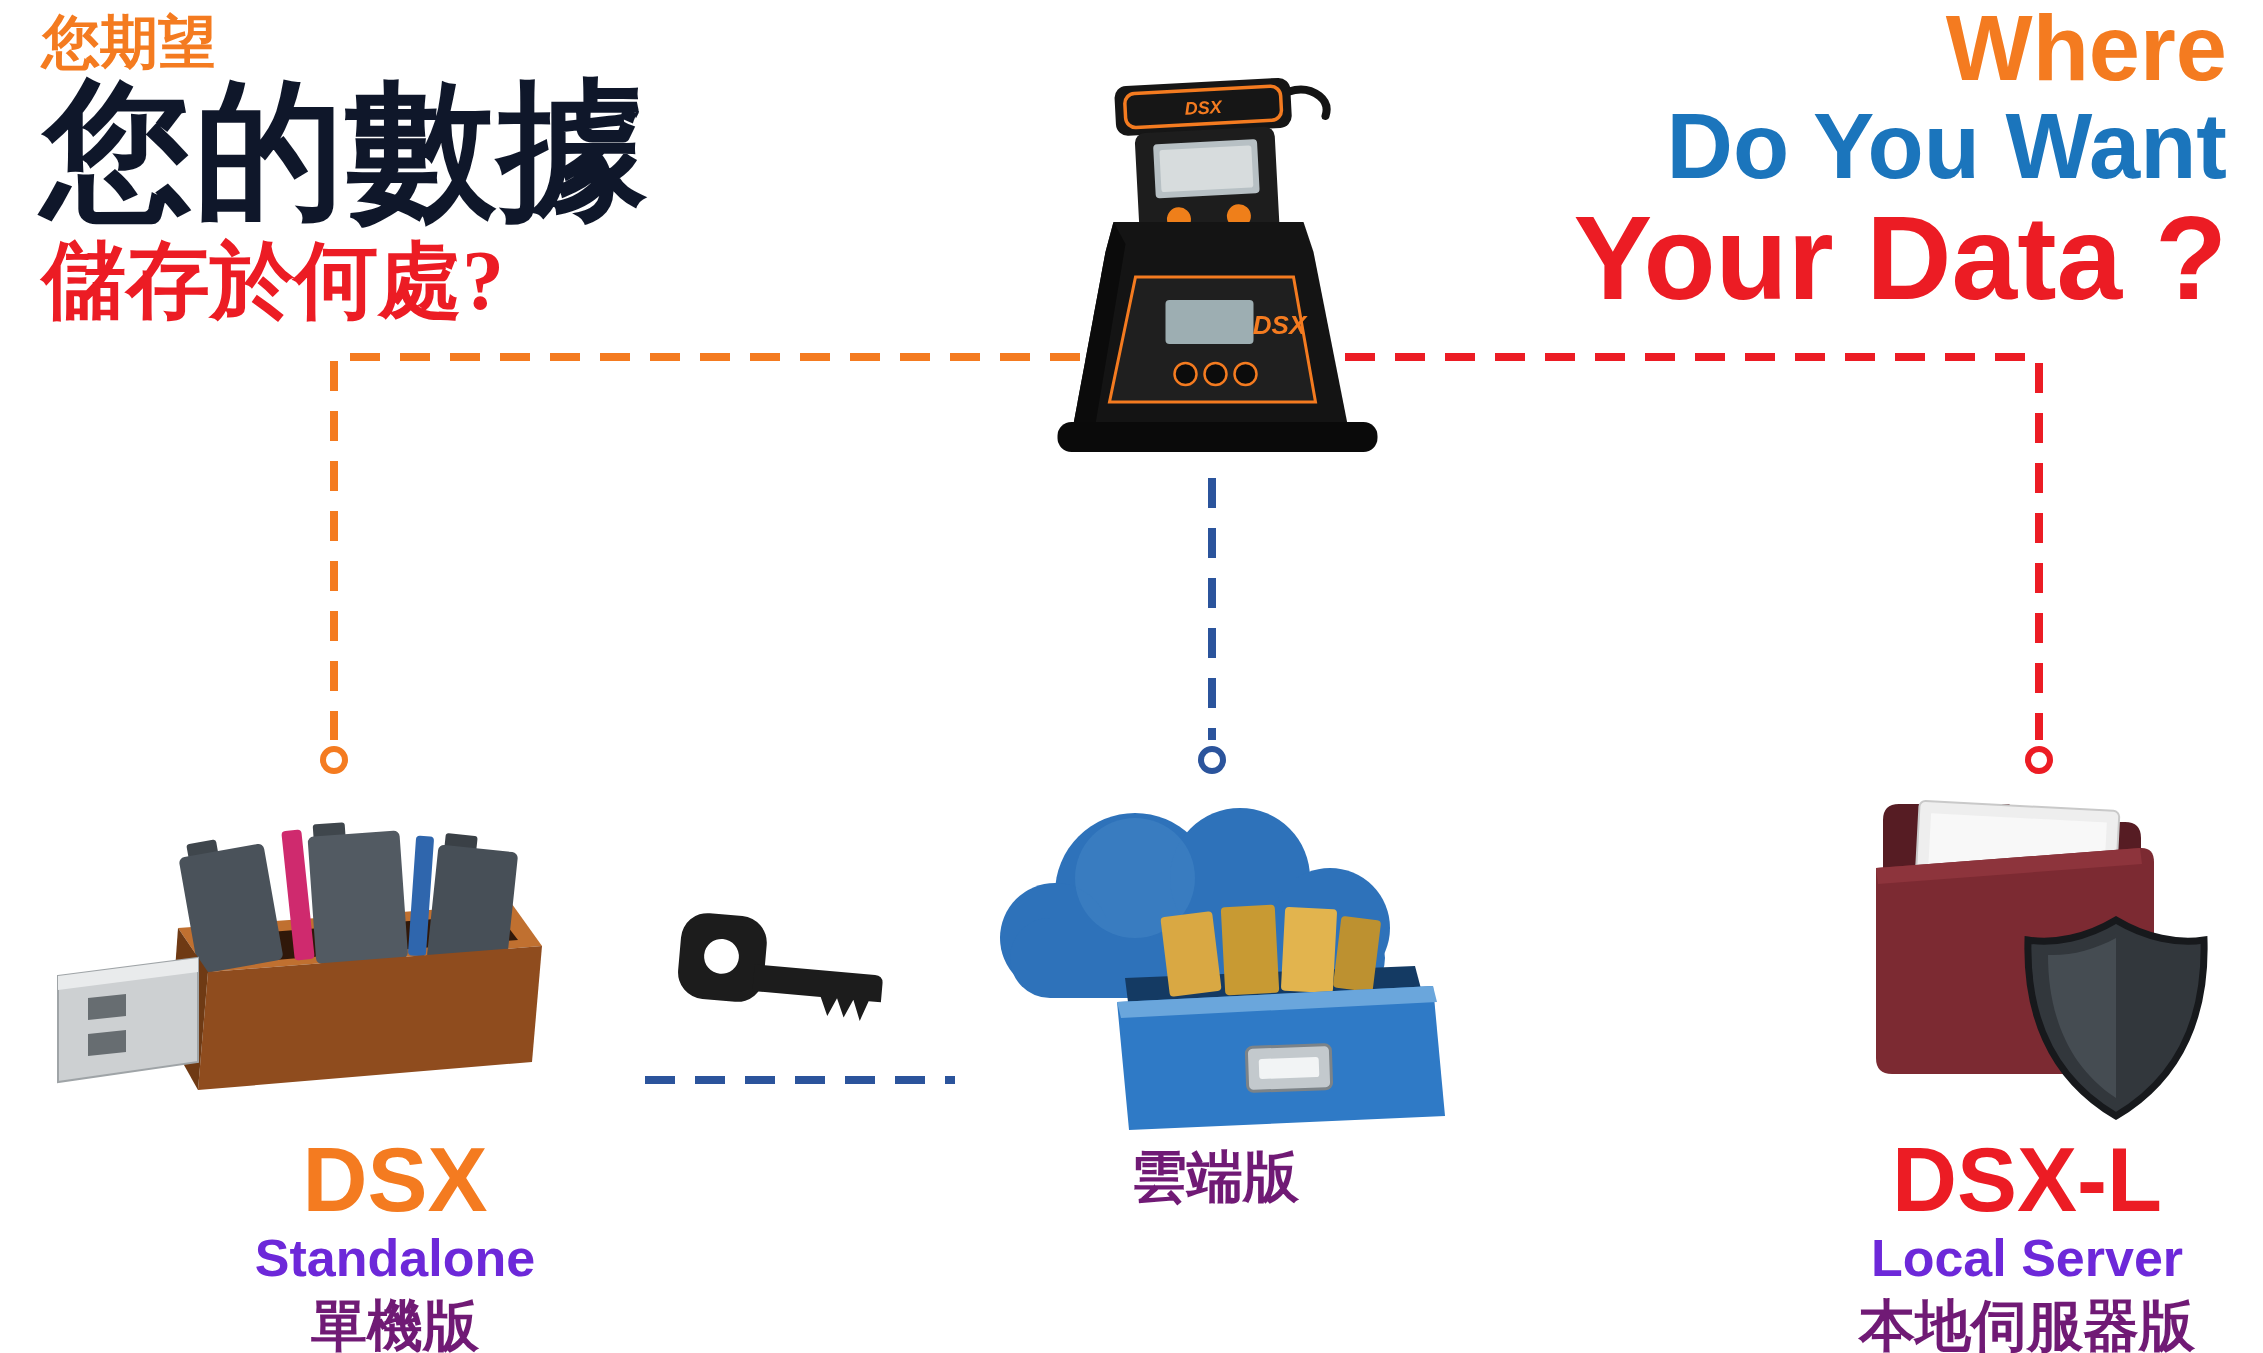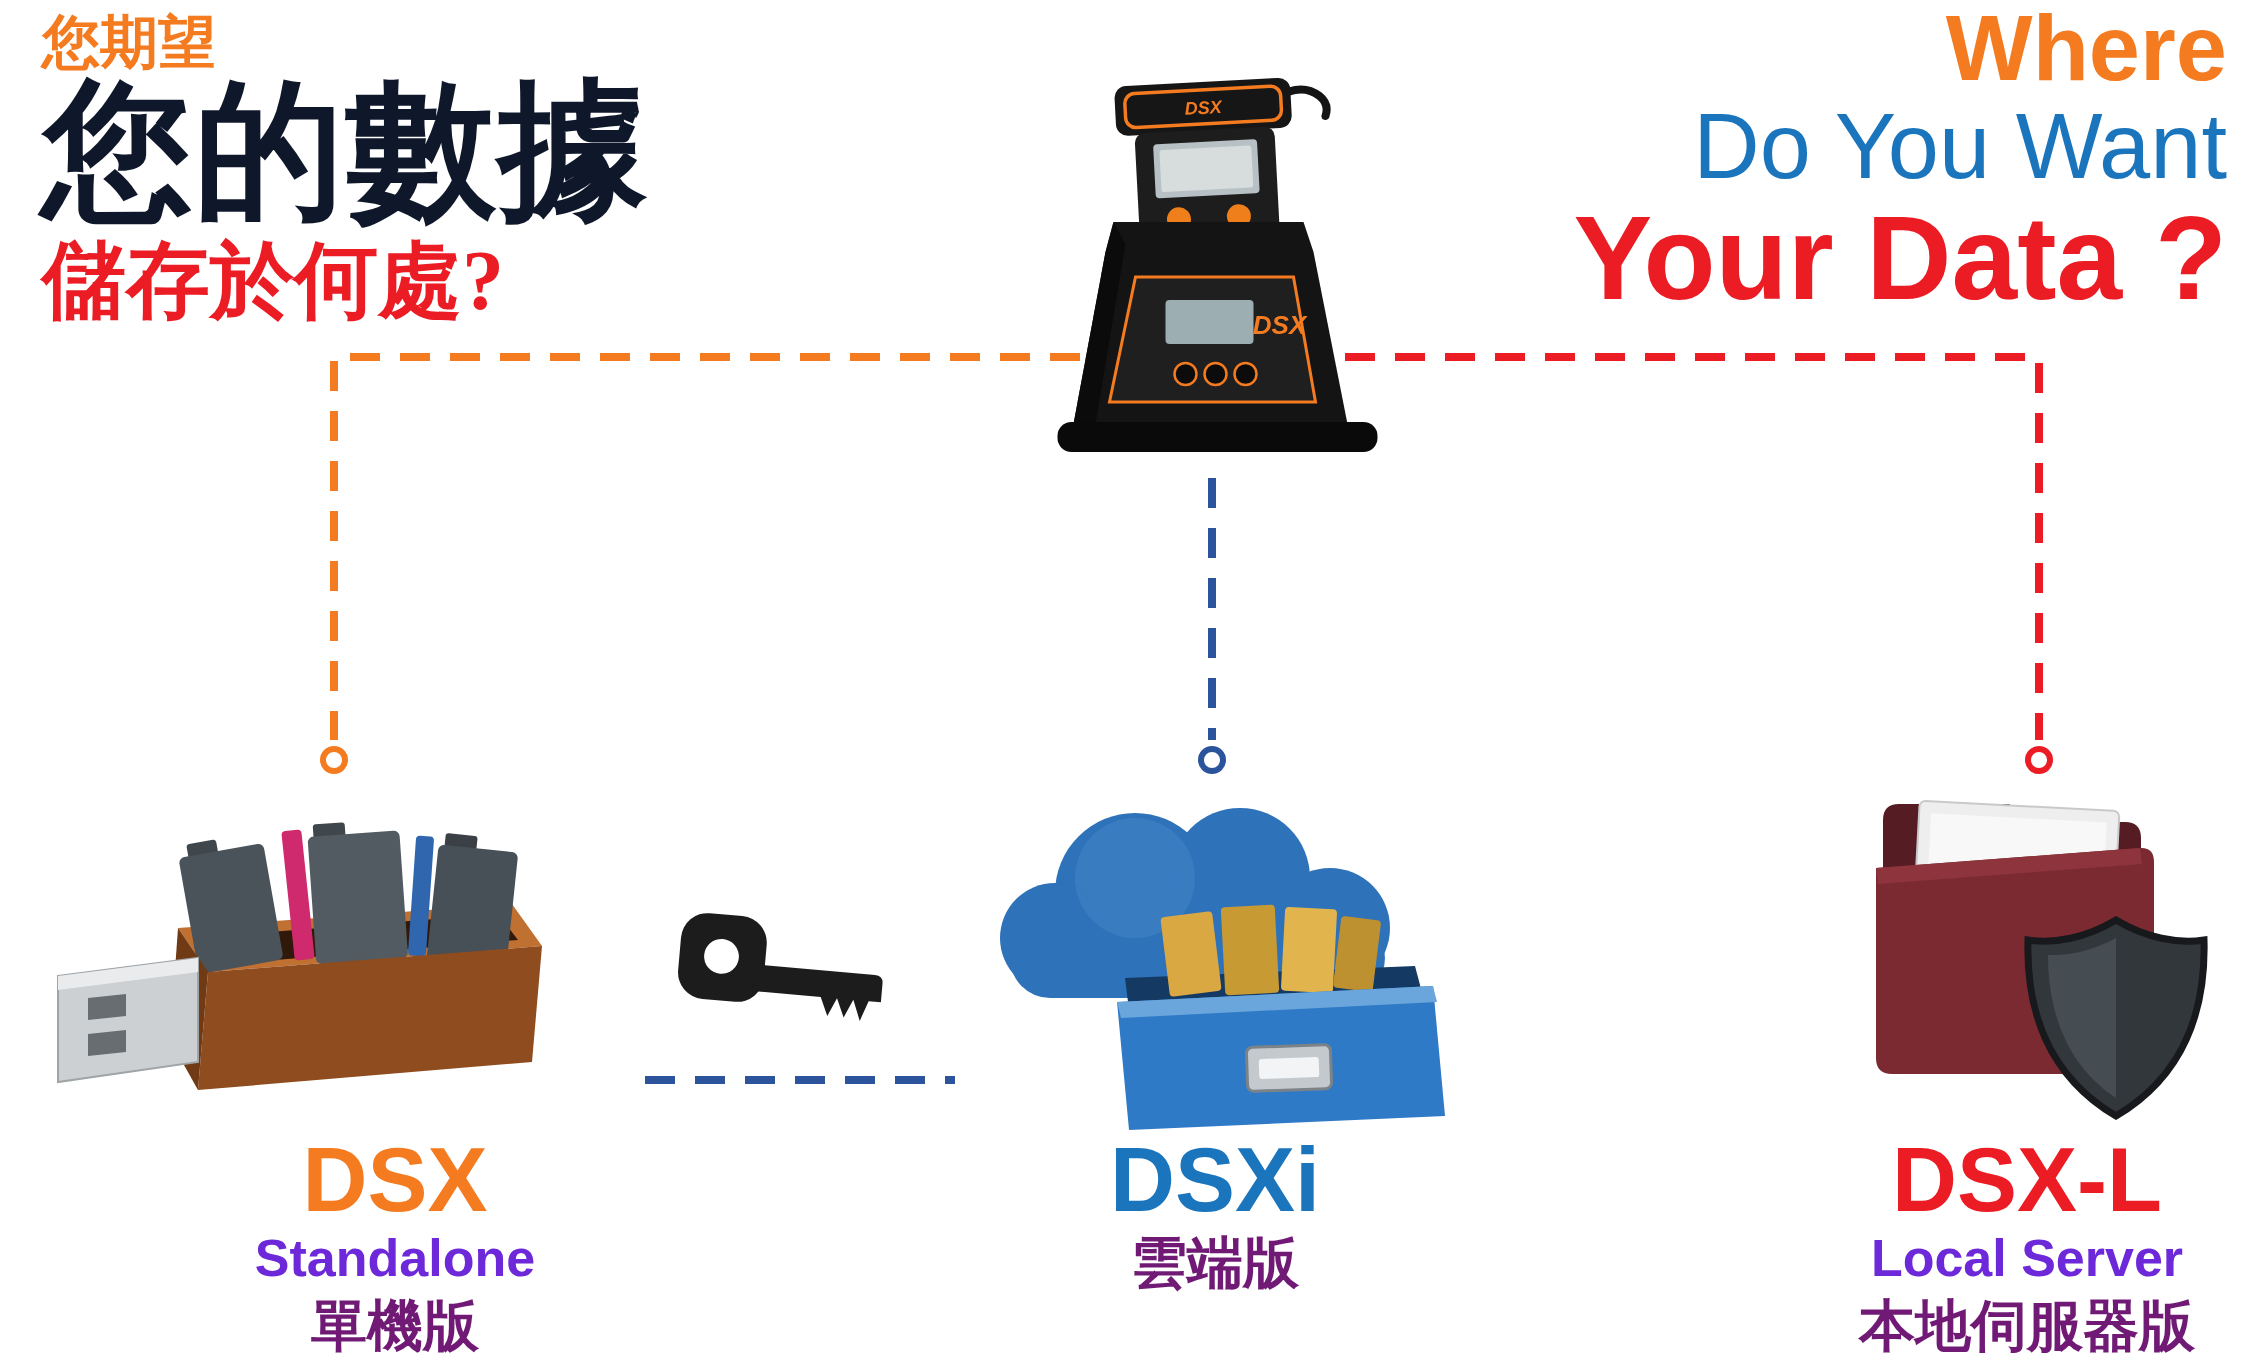--- a/index.html
+++ b/index.html
@@ -7,21 +7,21 @@
   .canvas{position:relative;width:2263px;height:1353px;background:#ffffff;overflow:hidden;}
 
   
   .heading-left{position:absolute;left:42px;top:10px;text-align:left;}
   .hl1{font-size:58px;font-weight:bold;line-height:1.1;}
   .hl2{font-size:150px;font-weight:bold;line-height:1.02;letter-spacing:2px;}
   .hl3{font-size:84px;font-weight:bold;line-height:1.2;margin-top:4px;font-family:Liberation Serif, serif;}
 
   .heading-right{position:absolute;right:36px;top:0;text-align:right;}
   .hr1{font-size:92px;font-weight:bold;line-height:1.06;}
-  .hr2{font-size:92px;font-weight:normal;line-height:1.06;}
+  .hr2{font-size:92px;font-weight:bold;line-height:1.06;}
   .hr3{font-size:118px;font-weight:bold;line-height:1.08;}
 
   
   .overlay{position:absolute;left:0;top:0;}
   .dash{fill:none;stroke-width:8;stroke-dasharray:30 20;}
   .orange{stroke:#F47B20;}
   .navy{stroke:#2B549C;}
   .red{stroke:#EC1C24;}
   .node{fill:#ffffff;stroke-width:6;}
 
@@ -170,21 +170,20 @@
     <path d="M288 166 c-22 12 -46 18 -68 17 c0 56 18 110 68 143 Z" fill="#454c52"></path>
   </svg>
 
   <div class="option" style="left:45px;">
     <div class="opt-name" style="color: rgb(244, 123, 32);">DSX</div>
     <div class="opt-en">Standalone</div>
     <div class="opt-zh">單機版</div>
   </div>
 
   <div class="option" style="left:865px;">
-    <div class="opt-name" style="color: rgb(27, 117, 188);">DSXi</div>
     <div class="opt-zh">雲端版</div>
   </div>
 
   <div class="option" style="left:1677px;">
     <div class="opt-name" style="color: rgb(236, 28, 36);">DSX-L</div>
     <div class="opt-en">Local Server</div>
     <div class="opt-zh">本地伺服器版</div>
   </div>
 
 </div>

